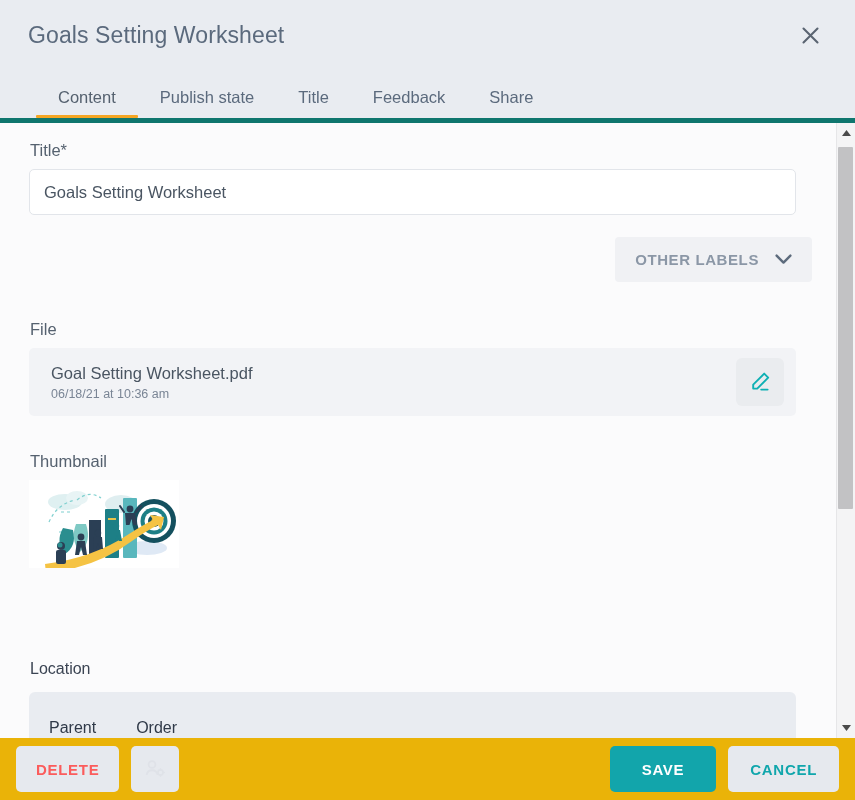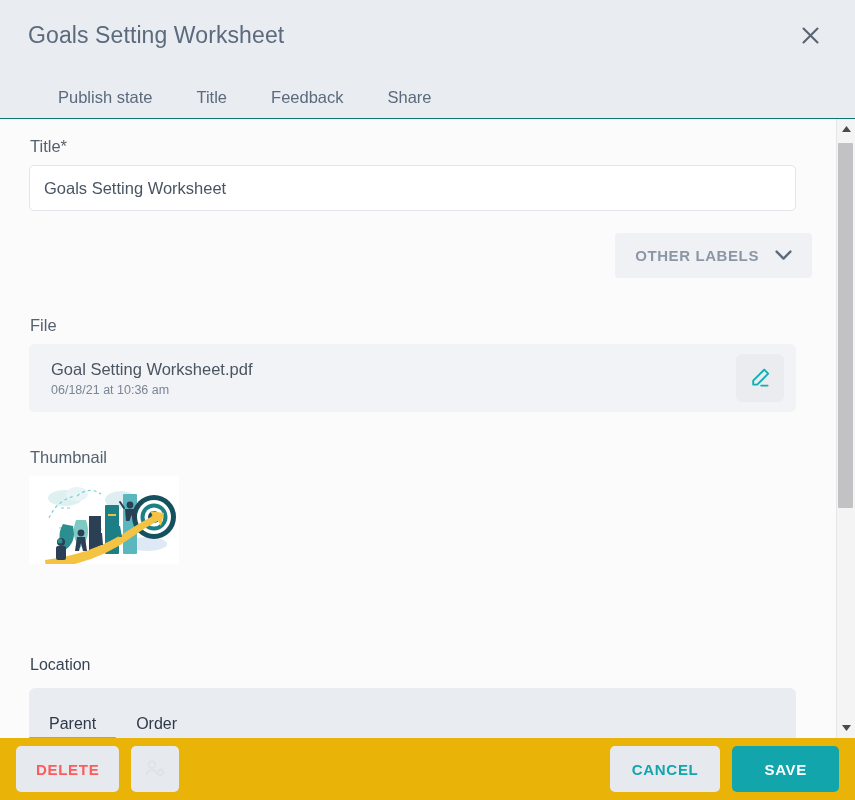--- a/index.html
+++ b/index.html
@@ -64,21 +64,21 @@
     background: #f5a623;
     border-radius: 1px;
   }
 
   
   .body-wrap {
     flex: 1 1 auto;
     position: relative;
     display: flex;
     background: #8b5cf6;
-    border-top: 1px solid #0f766e;
+    border-top: 5px solid #0f766e;
     overflow: hidden;
   }
   .edge-strip {
     flex: 0 0 13px;
     background: #fbfbfc;
   }
   .scroll-content {
     flex: 1 1 auto;
     position: relative;
     background: #fbfbfc;
@@ -268,20 +268,21 @@
   <div class="dialog-header">
     <div class="dialog-title">Goals Setting Worksheet</div>
     <div class="close-btn">
       <svg width="19" height="19" viewBox="0 0 19 19" aria-hidden="true">
         <path d="M2.5 2.5 L16.5 16.5 M16.5 2.5 L2.5 16.5" stroke="#5a6471" stroke-width="2.1" stroke-linecap="round"></path>
       </svg>
     </div>
   </div>
 
   <div class="tabbar">
+    <div class="tab active"><span>Content</span></div>
     <div class="tab"><span>Publish state</span></div>
     <div class="tab"><span>Title</span></div>
     <div class="tab"><span>Feedback</span></div>
     <div class="tab"><span>Share</span></div>
   </div>
 
   <div class="body-wrap">
     <div class="edge-strip"></div>
 
     <div class="scroll-content">
@@ -401,17 +402,17 @@
     <button class="btn btn-delete">DELETE</button>
     <div class="btn-icon">
       <svg width="24" height="24" viewBox="0 0 24 24" aria-hidden="true">
         <circle cx="9" cy="7.5" r="3.4" fill="none" stroke="#dfe2e8" stroke-width="1.8"></circle>
         <path d="M3.6 17.8 a5.6 5.6 0 0 1 11 0" fill="none" stroke="#dfe2e8" stroke-width="1.8"></path>
         <circle cx="17.5" cy="15.5" r="2.6" fill="none" stroke="#dfe2e8" stroke-width="1.6"></circle>
         <path d="M17.5 11.7 v1.2 M17.5 18.1 v1.2 M13.7 15.5 h1.2 M20.1 15.5 h1.2" stroke="#dfe2e8" stroke-width="1.5" stroke-linecap="round"></path>
       </svg>
     </div>
     <div class="footer-spacer"></div>
+    <button class="btn btn-save">SAVE</button>
     <button class="btn btn-cancel">CANCEL</button>
-    <button class="btn btn-save">SAVE</button>
   </div>
 
 </div>
 
 </body></html>

